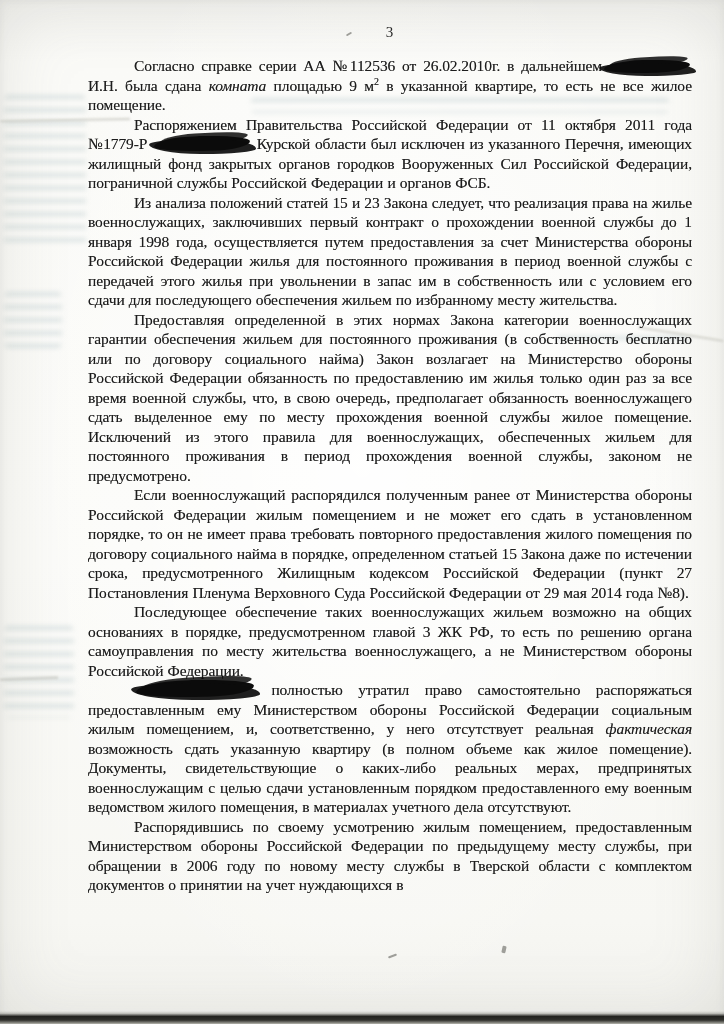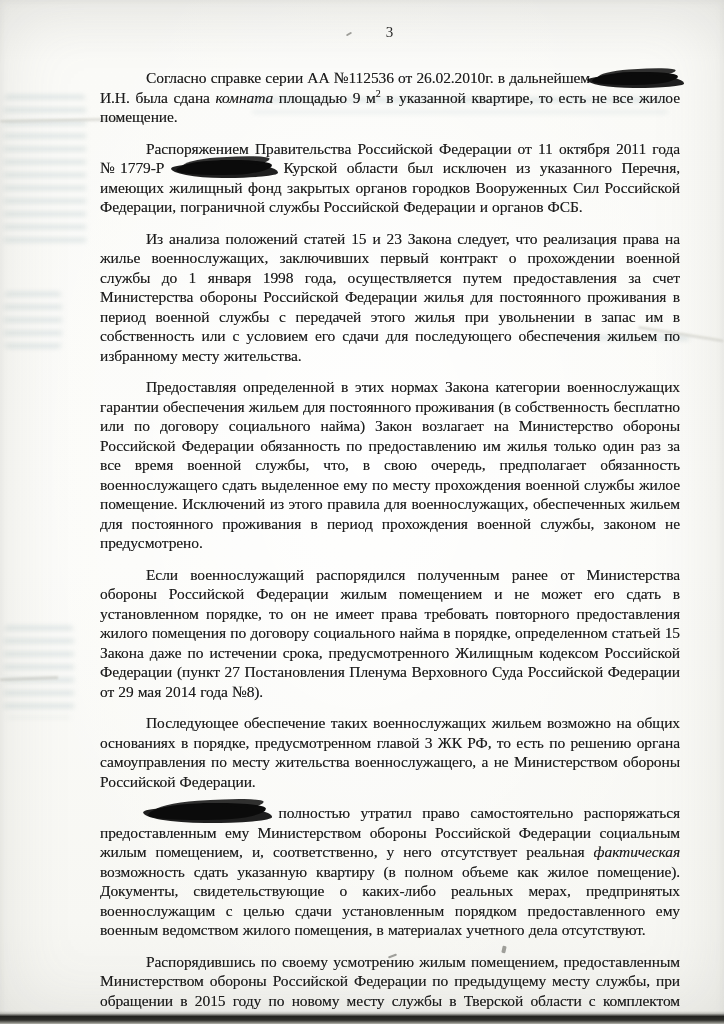--- a/index.html
+++ b/index.html
@@ -30,21 +30,21 @@
     letter-spacing: 1px;
     color: #2a2a2a;
   }
   .doc-body {
     position: absolute;
     top: 56px;
     left: 88px;
     width: 604px;
   }
   .para {
-    margin: 12px;
+    margin: 0;
     text-indent: 46px;
     text-align: justify;
     font-size: 15.5px;
     line-height: 19.5px;
     letter-spacing: -0.1px;
     word-spacing: 0.4px;
     color: var(--ink, #1d1d1d);
     text-shadow: 0 0 0.4px rgba(30,30,30,0.55);
   }
   .italic { font-style: italic; }
@@ -140,16 +140,16 @@
     </div>
   <div class="page-number">3</div>
   <div class="doc-body">
       <p class="para"><span>Согласно справке серии АА №112536 от 26.02.2010г. в дальнейшем</span><span class="redaction" style="width: 86px; height: 13px;"></span><span> И.Н. была сдана </span><span class="italic">комната</span><span> площадью 9 м</span><sup>2</sup><span> в указанной квартире, то есть не все жилое помещение.</span></p>
       <p class="para"><span>Распоряжением Правительства Российской Федерации от 11 октября 2011 года №1779-Р </span><span class="redaction" style="width: 96px; height: 15px;"></span><span> Курской области был исключен из указанного Перечня, имеющих жилищный фонд закрытых органов городков Вооруженных Сил Российской Федерации, пограничной службы Российской Федерации и органов ФСБ.</span></p>
       <p class="para"><span>Из анализа положений статей 15 и 23 Закона следует, что реализация права на жилье военнослужащих, заключивших первый контракт о прохождении военной службы до 1 января 1998 года, осуществляется путем предоставления за счет Министерства обороны Российской Федерации жилья для постоянного проживания в период военной службы с передачей этого жилья при увольнении в запас им в собственность или с условием его сдачи для последующего обеспечения жильем по избранному месту жительства.</span></p>
       <p class="para"><span>Предоставляя определенной в этих нормах Закона категории военнослужащих гарантии обеспечения жильем для постоянного проживания (в собственность бесплатно или по договору социального найма) Закон возлагает на Министерство обороны Российской Федерации обязанность по предоставлению им жилья только один раз за все время военной службы, что, в свою очередь, предполагает обязанность военнослужащего сдать выделенное ему по месту прохождения военной службы жилое помещение. Исключений из этого правила для военнослужащих, обеспеченных жильем для постоянного проживания в период прохождения военной службы, законом не предусмотрено.</span></p>
       <p class="para"><span>Если военнослужащий распорядился полученным ранее от Министерства обороны Российской Федерации жилым помещением и не может его сдать в установленном порядке, то он не имеет права требовать повторного предоставления жилого помещения по договору социального найма в порядке, определенном статьей 15 Закона даже по истечении срока, предусмотренного Жилищным кодексом Российской Федерации (пункт 27 Постановления Пленума Верховного Суда Российской Федерации от 29 мая 2014 года №8).</span></p>
       <p class="para"><span>Последующее обеспечение таких военнослужащих жильем возможно на общих основаниях в порядке, предусмотренном главой 3 ЖК РФ, то есть по решению органа самоуправления по месту жительства военнослужащего, а не Министерством обороны Российской Федерации.</span></p>
       <p class="para"><span class="redaction" style="width: 118px; height: 17px;"></span><span> полностью утратил право самостоятельно распоряжаться предоставленным ему Министерством обороны Российской Федерации социальным жилым помещением, и, соответственно, у него отсутствует реальная </span><span class="italic">фактическая</span><span> возможность сдать указанную квартиру (в полном объеме как жилое помещение). Документы, свидетельствующие о каких-либо реальных мерах, предпринятых военнослужащим с целью сдачи установленным порядком предоставленного ему военным ведомством жилого помещения, в материалах учетного дела отсутствуют.</span></p>
-      <p class="para"><span>Распорядившись по своему усмотрению жилым помещением, предоставленным Министерством обороны Российской Федерации по предыдущему месту службы, при обращении в 2015 году по новому месту службы в Тверской области с комплектом документов о принятии на учет нуждающихся в</span></p>
+      <p class="para"><span>Распорядившись по своему усмотрению жилым помещением, предоставленным Министерством обороны Российской Федерации по предыдущему месту службы, при обращении в 2006 году по новому месту службы в Тверской области с комплектом документов о принятии на учет нуждающихся в</span></p>
     </div>
   <div class="bottom-band"></div>
 </div>
 
 </body></html>

